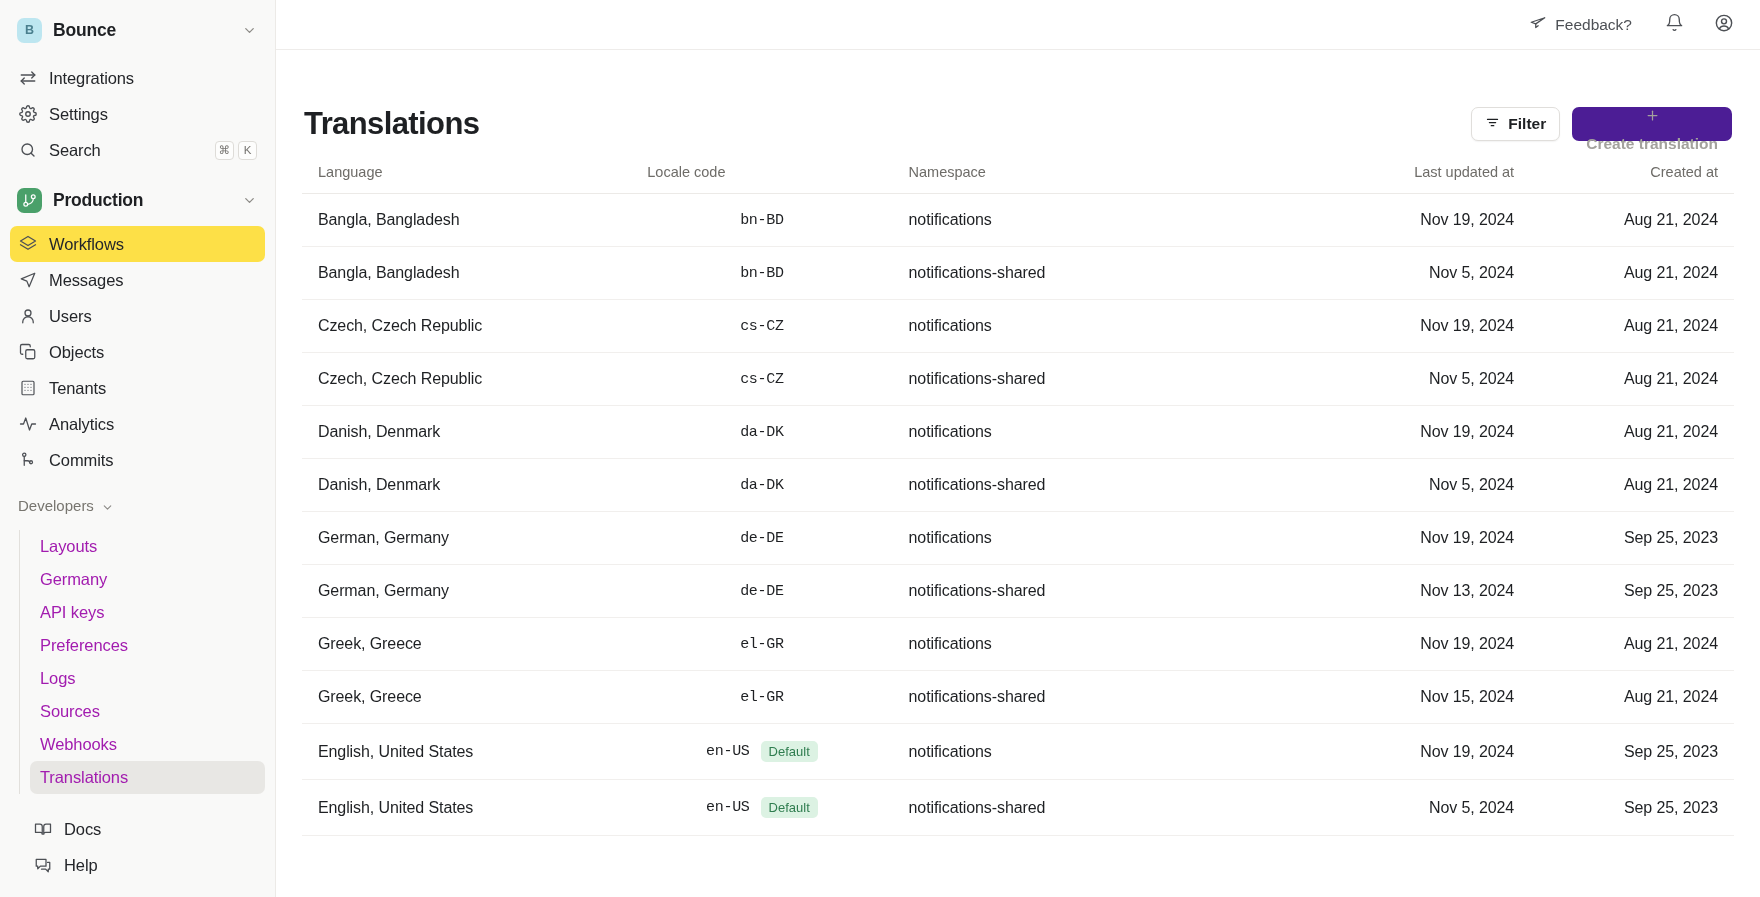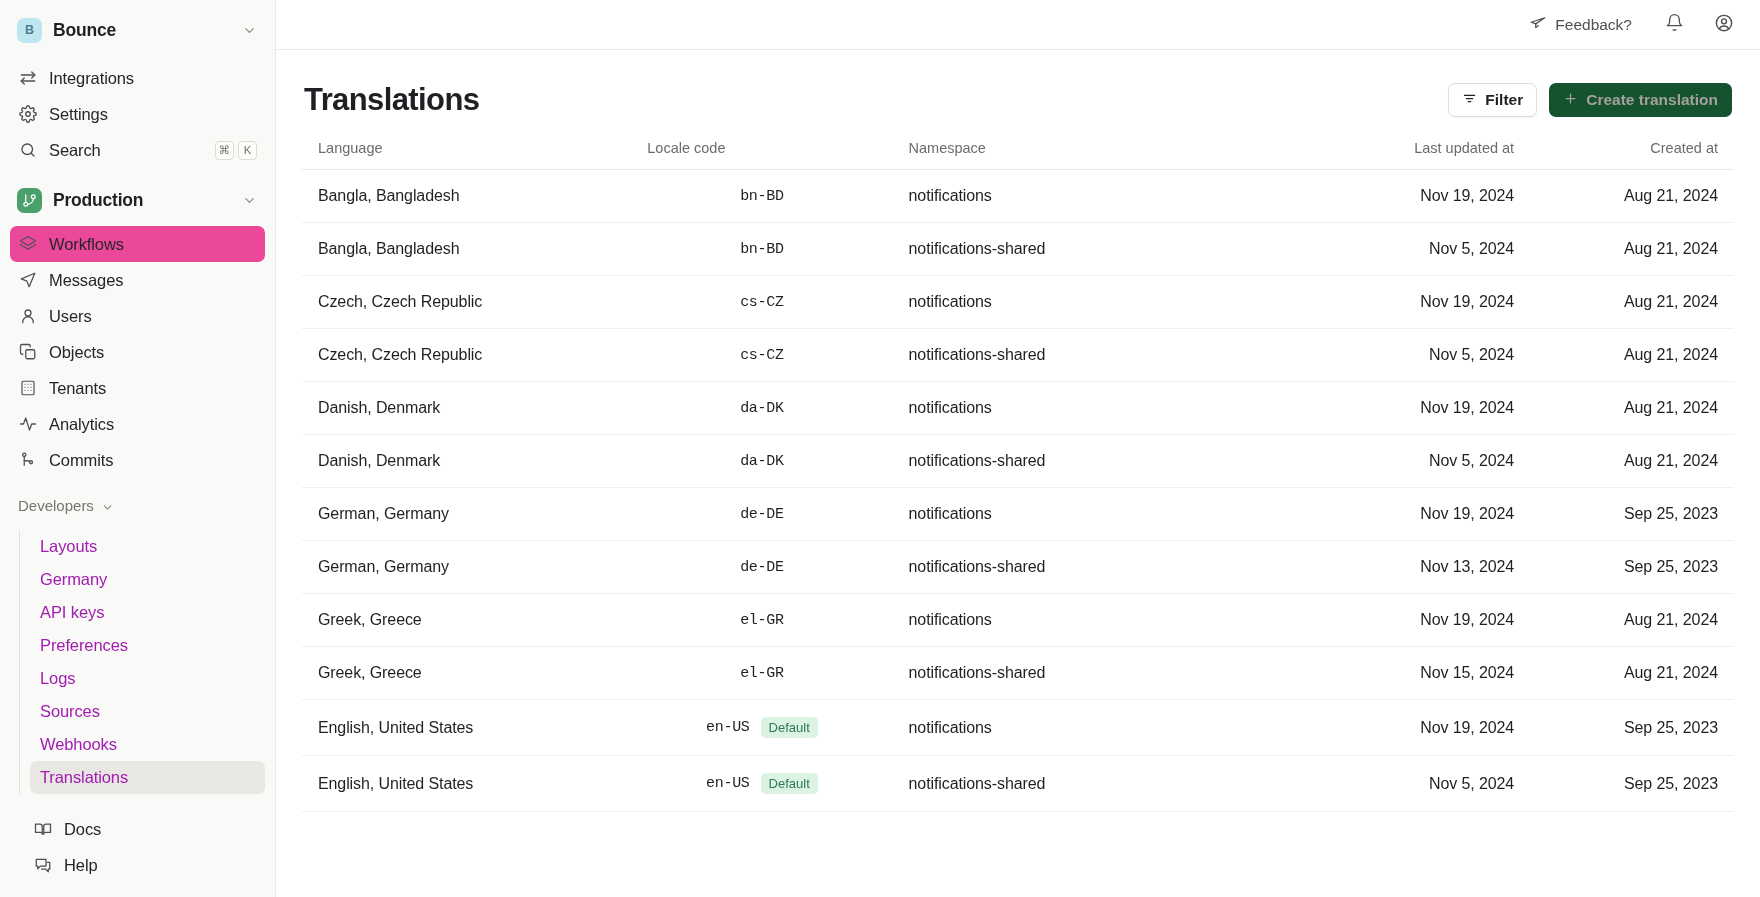--- a/index.html
+++ b/index.html
@@ -70,21 +70,21 @@
     align-items: center;
     height: 36px;
     border-radius: 7px;
     padding: 0 8px;
     gap: 12px;
     cursor: pointer;
     color: #24262a;
     font-size: 16.5px;
     letter-spacing: -0.1px;
   }
-  .nav-item.active { background: #ec4899; }
+  .nav-item.active { background: #fde047; }
   .nav-ico {
     width: 19px; height: 19px; flex: none;
     display: flex; align-items: center; justify-content: center;
     color: #4d5055;
   }
   .nav-label { flex: 1; white-space: nowrap; }
   .kbd-wrap { display: flex; gap: 4px; }
   .kbd {
     min-width: 19px; height: 19px;
     border: 1px solid #dedcd8;
@@ -143,20 +143,21 @@
   
   .main {
     flex: 1 1 auto;
     height: 857px;
     background: #ffffff;
     display: flex;
     flex-direction: column;
     border-top-left-radius: 0;
     overflow: hidden;
     position: relative;
+    gap: 24px;
   }
   .topbar {
     height: 50px;
     min-height: 50px;
     border-bottom: 1px solid #eeecea;
     display: flex;
     align-items: center;
     justify-content: flex-end;
     padding-right: 22px;
     gap: 22px;
@@ -208,24 +209,25 @@
     white-space: nowrap;
     text-align: center;
   }
   .btn-filter {
     background: #ffffff;
     border: 1px solid #e0dedb;
     color: #1e2023;
     box-shadow: 0 1px 1.5px rgba(20,20,20,0.05);
   }
   .btn-create {
-    background: #14532d;
+    background: #4c1d95;
     border: 1px solid transparent;
     color: #a3a19d;
     cursor: default;
+    flex-direction: column;
   }
 
   
   table.tbl {
     width: 100%;
     border-collapse: collapse;
     table-layout: fixed;
   }
   table.tbl th {
     font-size: 14.5px;

